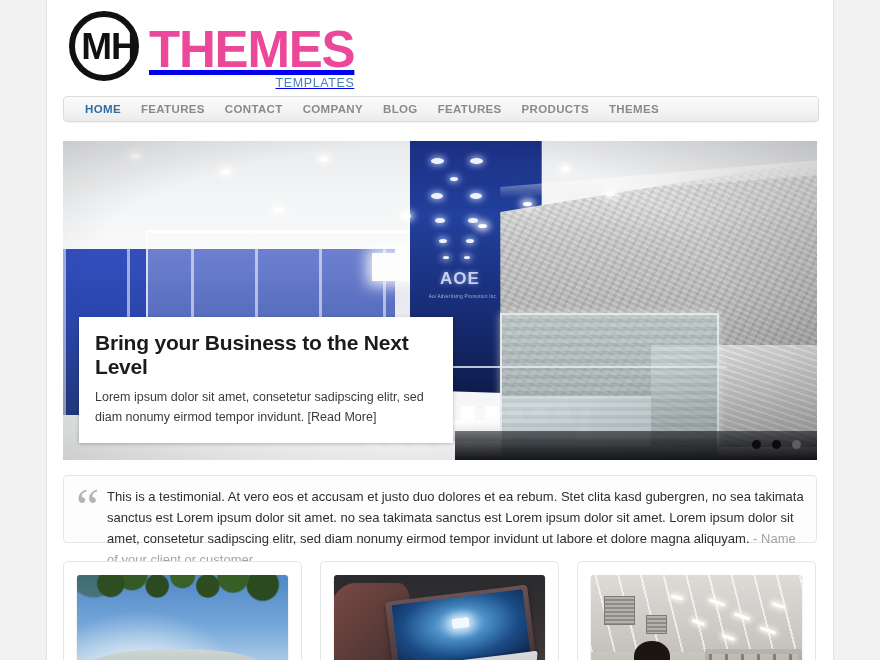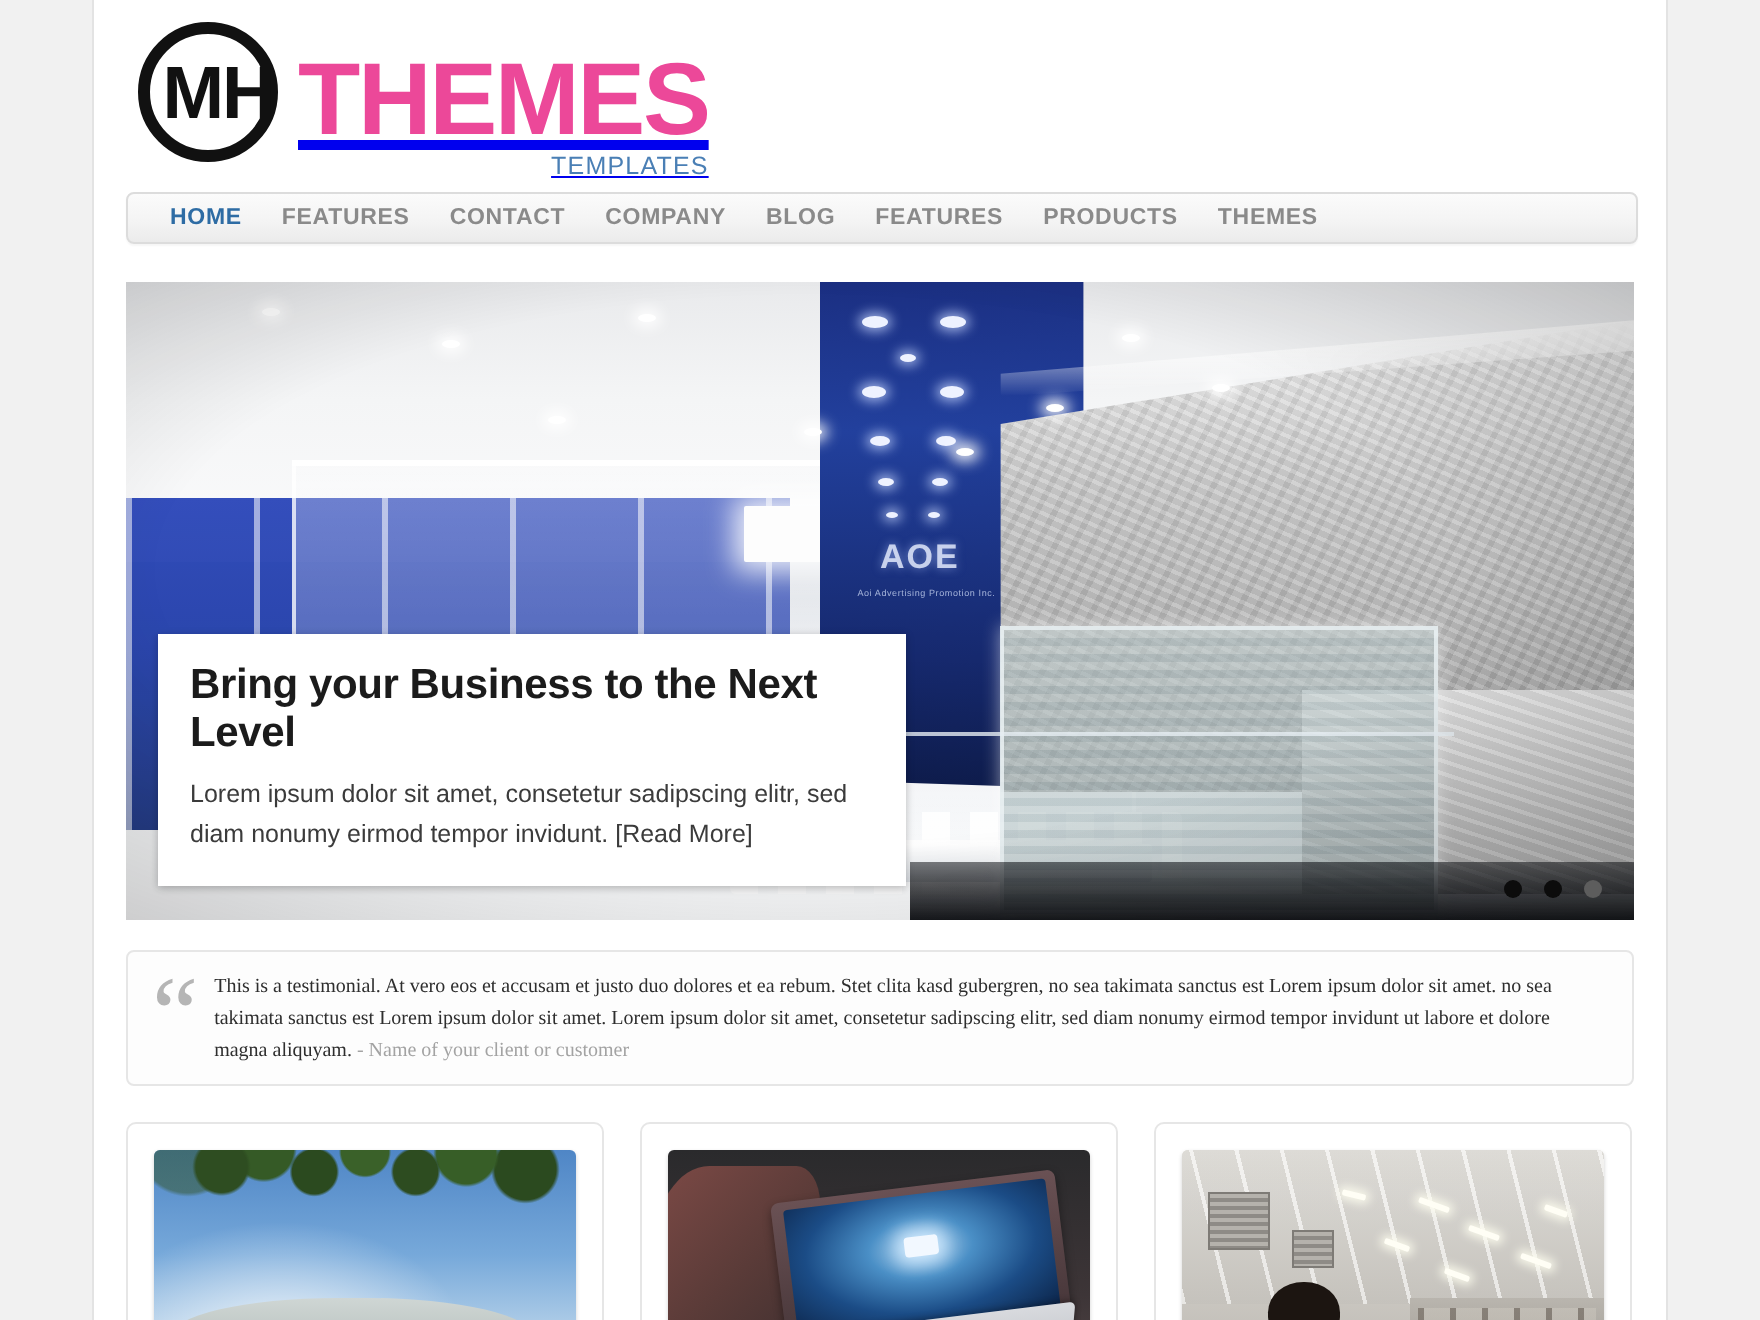--- a/index.html
+++ b/index.html
@@ -322,25 +322,24 @@
   .quote-mark {
     font-family: "Liberation Serif", serif;
     font-size: 52px;
     color: #b5b5b5;
     line-height: 0.78;
     margin: 4px 8px 0 2px;
     flex: 0 0 auto;
     user-select: none;
   }
   .testimonial-body {
-    font-size: 10px;
+    font-size: 13px;
     line-height: 1.62;
     color: #2e2e2e;
     padding-top: 2px;
-    font-family: Liberation Serif, serif;
   }
   .testimonial-author {
     color: #a3a3a3;
   }
 
   
   .cards {
     position: absolute;
     left: 16px; top: 561px;
     width: 754px;

